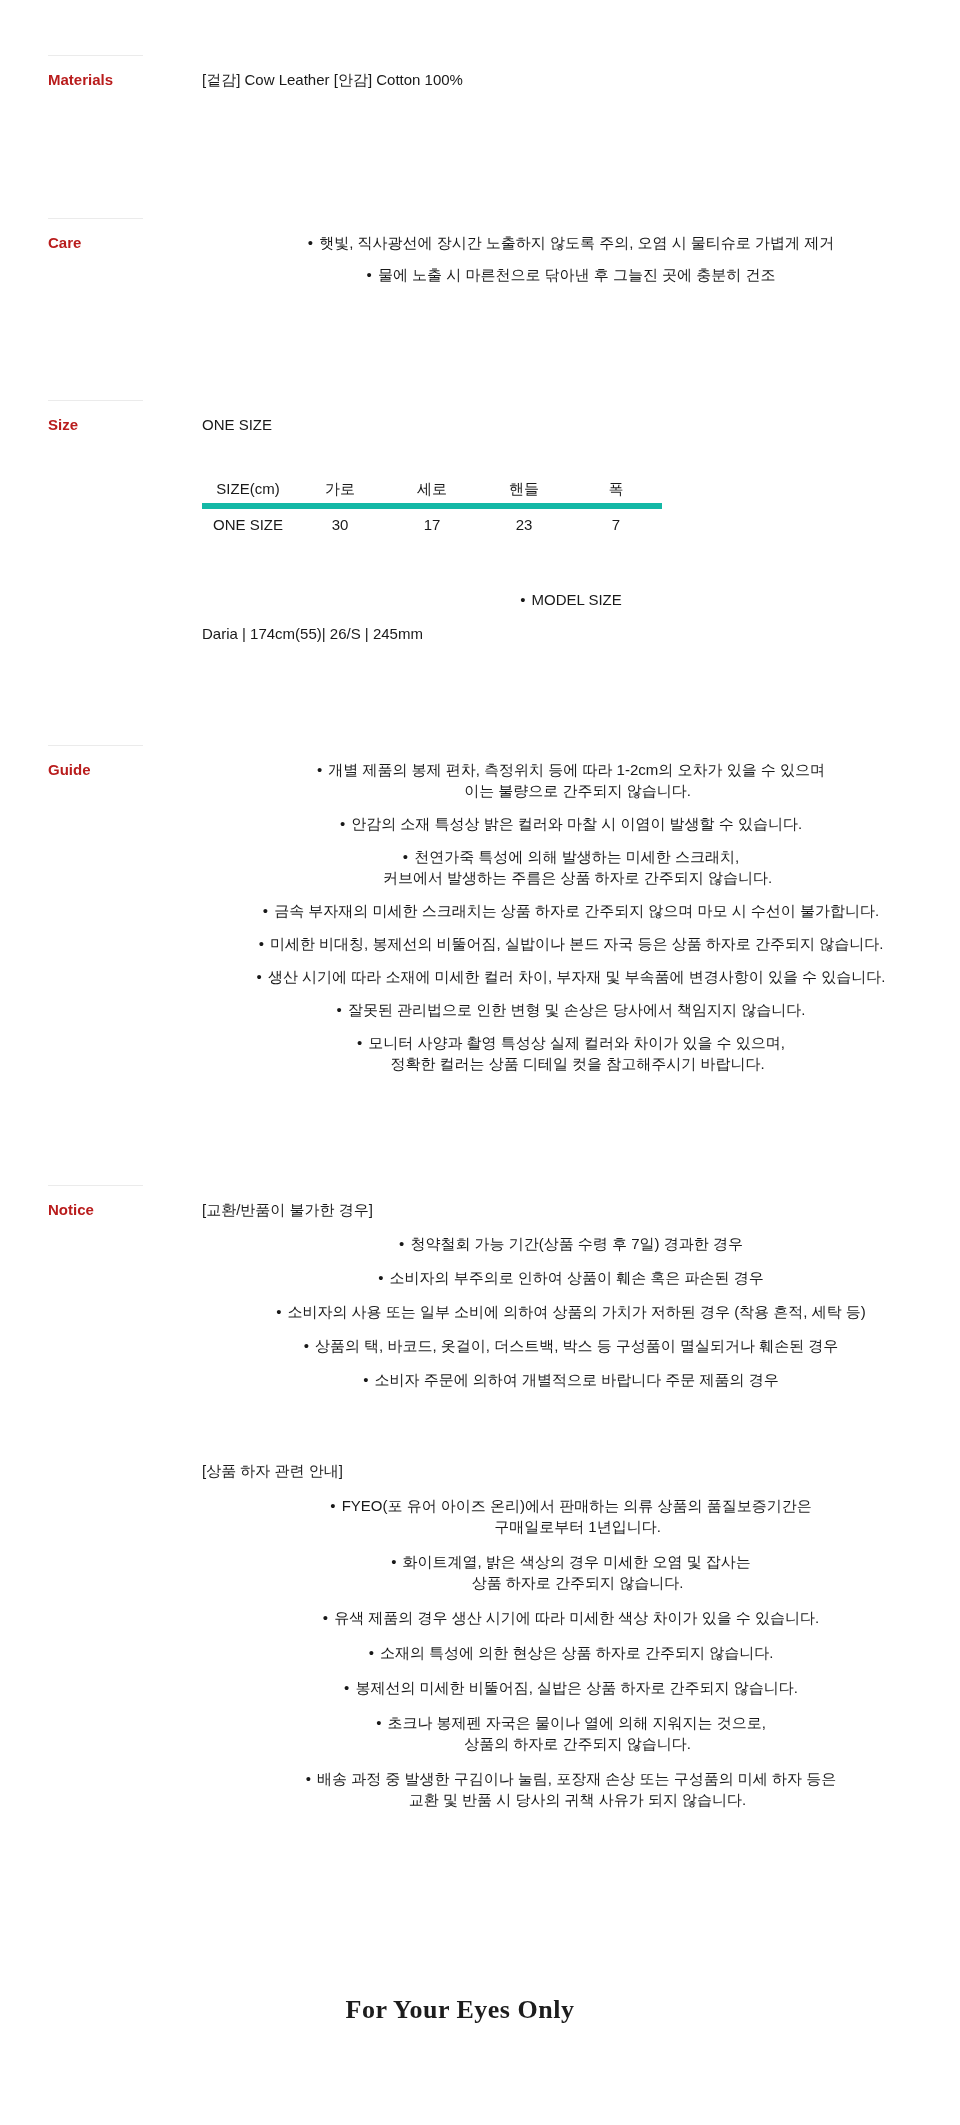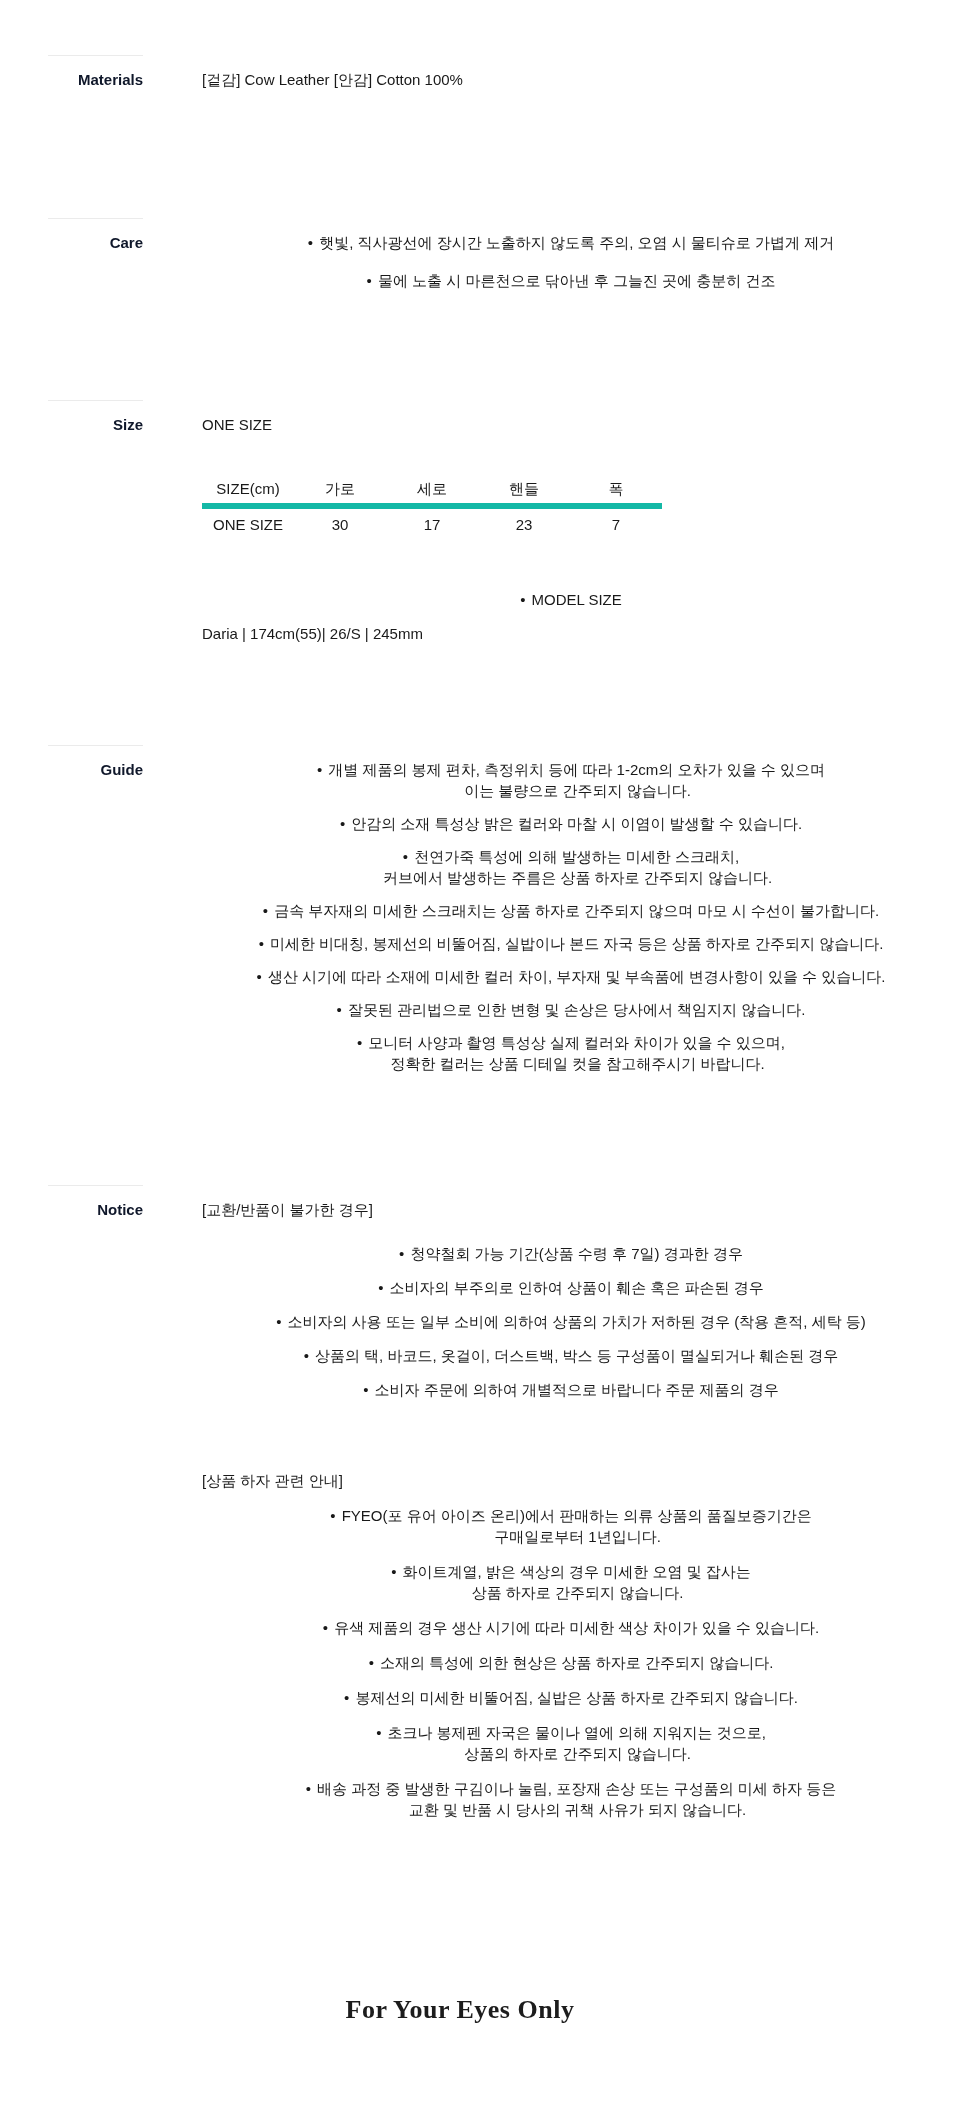--- a/index.html
+++ b/index.html
@@ -19,45 +19,45 @@
     left: 0;
     width: 960px;
   }
   .sec-label {
     position: absolute;
     left: 48px;
     top: 0;
     width: 95px;
     border-top: 1px solid #ebebeb;
     padding-top: 13px;
-    text-align: right;
+    text-align: left;
     font-weight: 700;
     font-size: 15px;
-    color: #0f172a;
+    color: #b91c1c;
   }
   .sec-body {
     position: absolute;
     left: 202px;
     top: 14px;
     right: 20px;
   }
   
   .b {
     padding-left: 13px;
     text-indent: -13px;
     white-space: pre-line;
     text-align: center;
   }
   .b::before { content: "•"; margin-right: 6px; }
-  .care-list .b + .b    { margin-top: 17px; }
+  .care-list .b + .b    { margin-top: 11px; }
   .guide-list .b + .b   { margin-top: 12px; }
   .notice-list1 .b + .b { margin-top: 13px; }
   .notice-list2 .b + .b { margin-top: 14px; }
   .notice-subtitle { white-space: pre-line; }
-  .notice-list1 { margin-top: 23px; }
+  .notice-list1 { margin-top: 13px; }
   .notice-subtitle.second { margin-top: 70px; }
   .notice-list2 { margin-top: 14px; }
   
   .size-table {
     border-collapse: collapse;
     width: 460px;
     margin-top: 38px;
     table-layout: fixed;
   }
   .size-table th, .size-table td {

